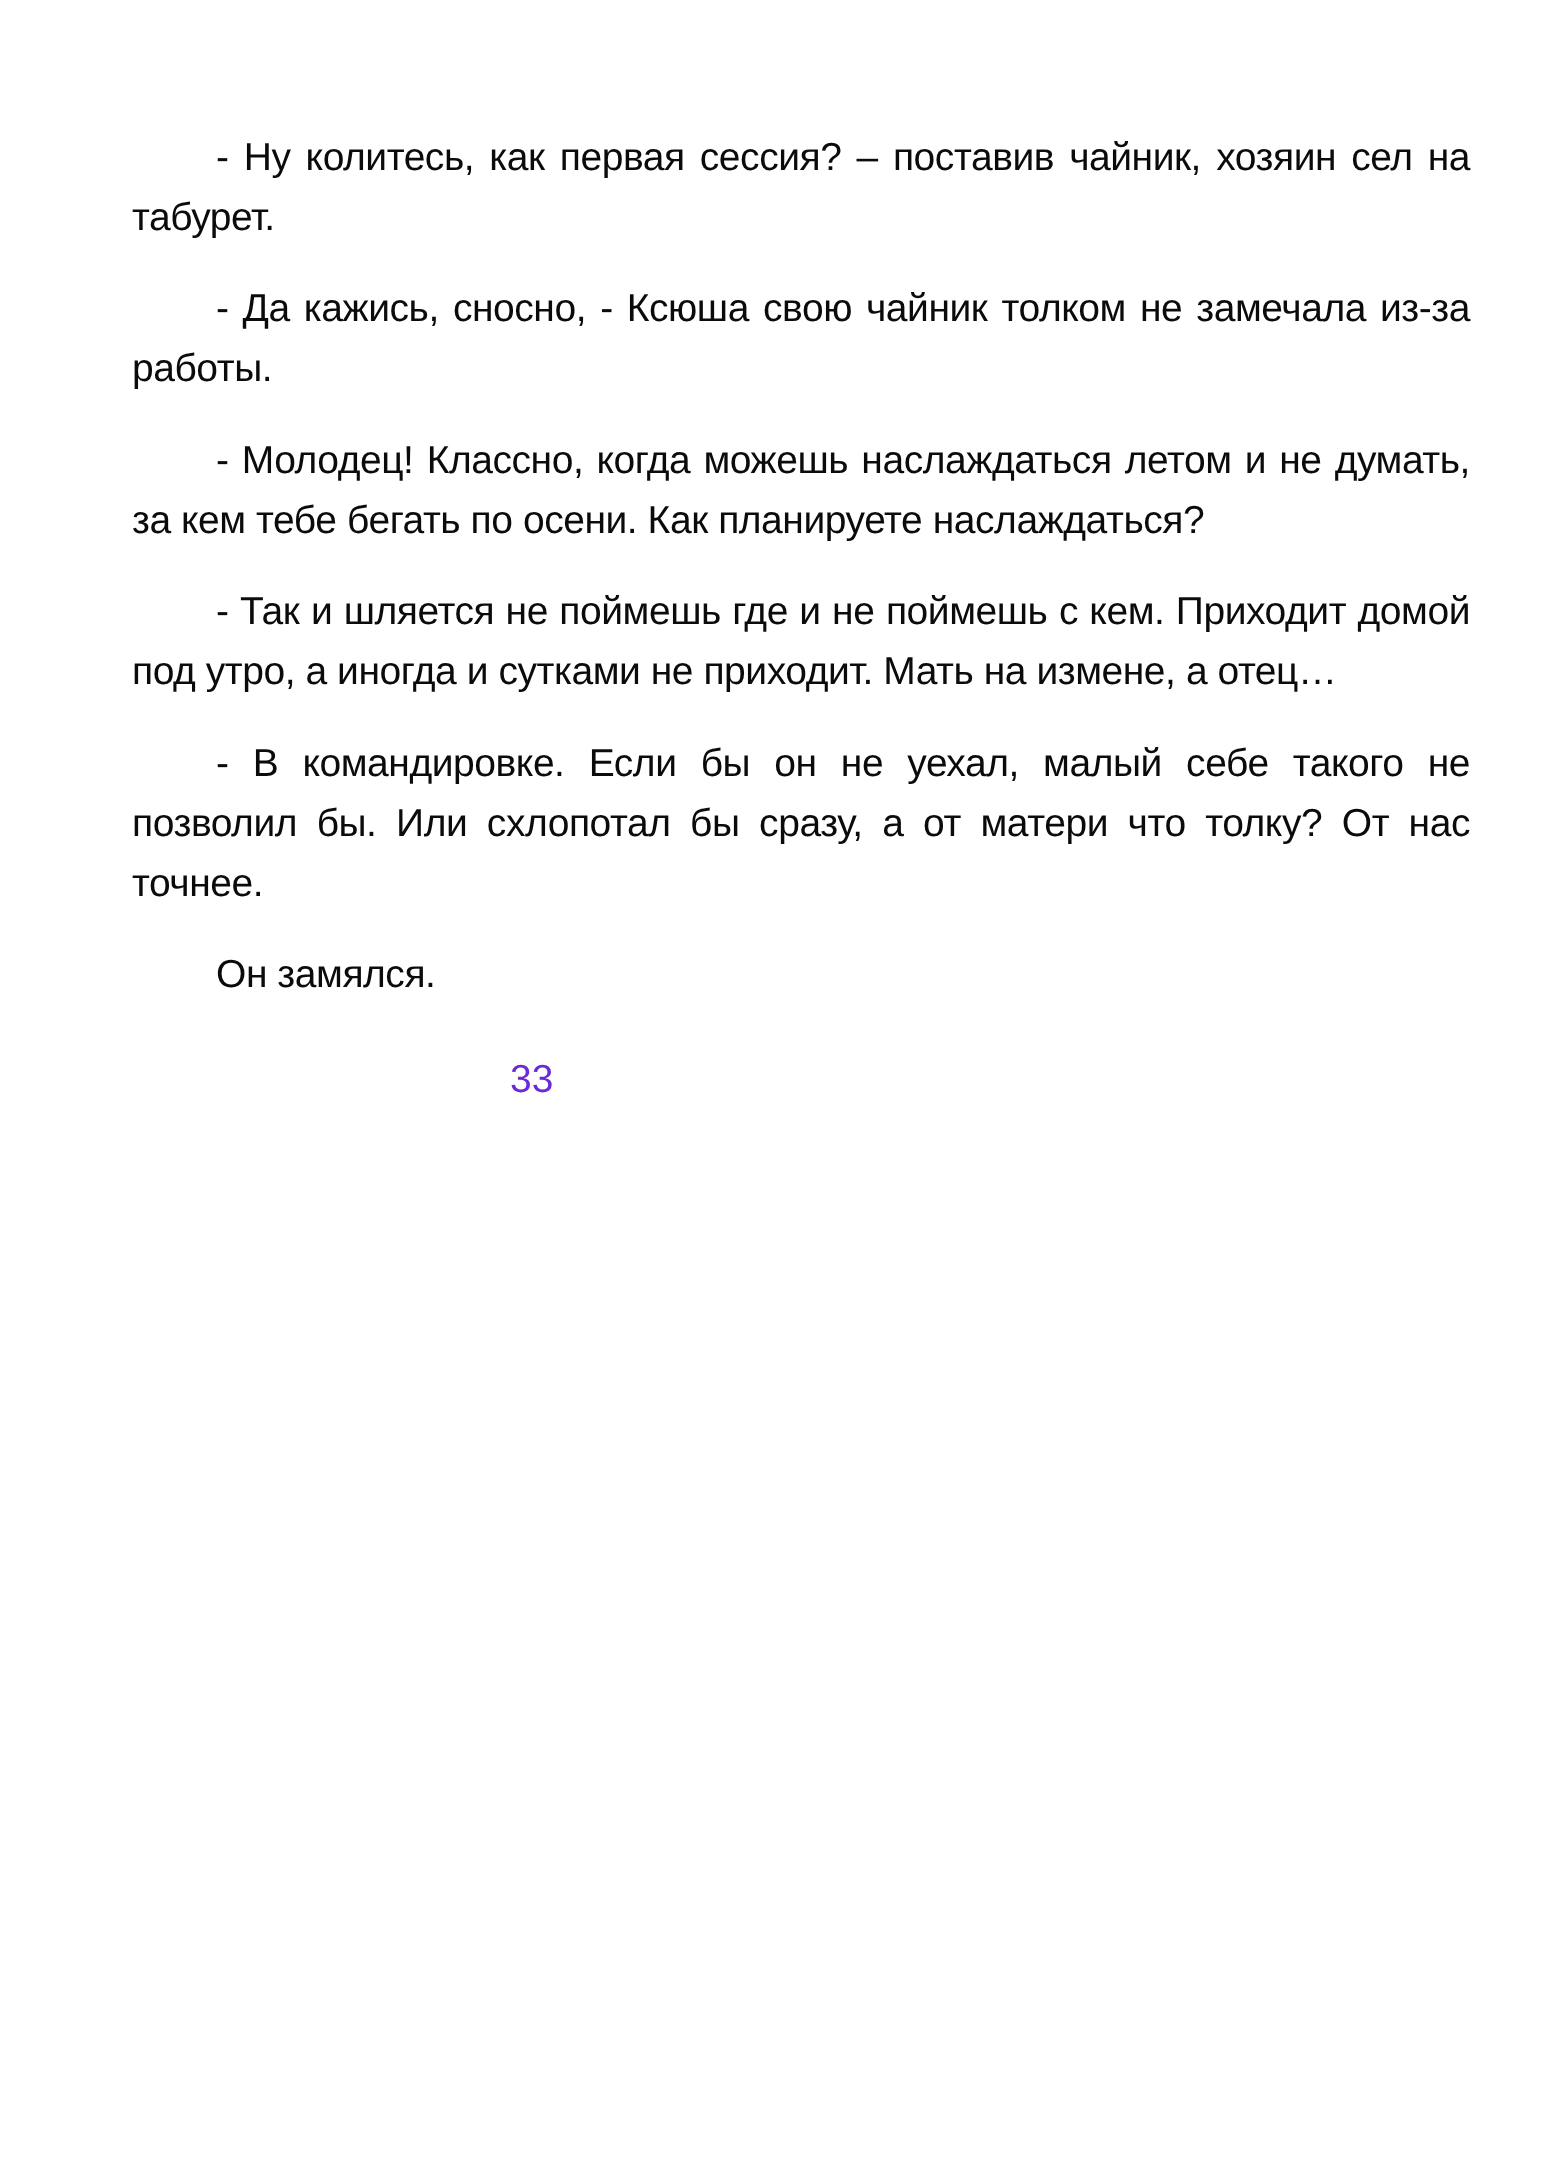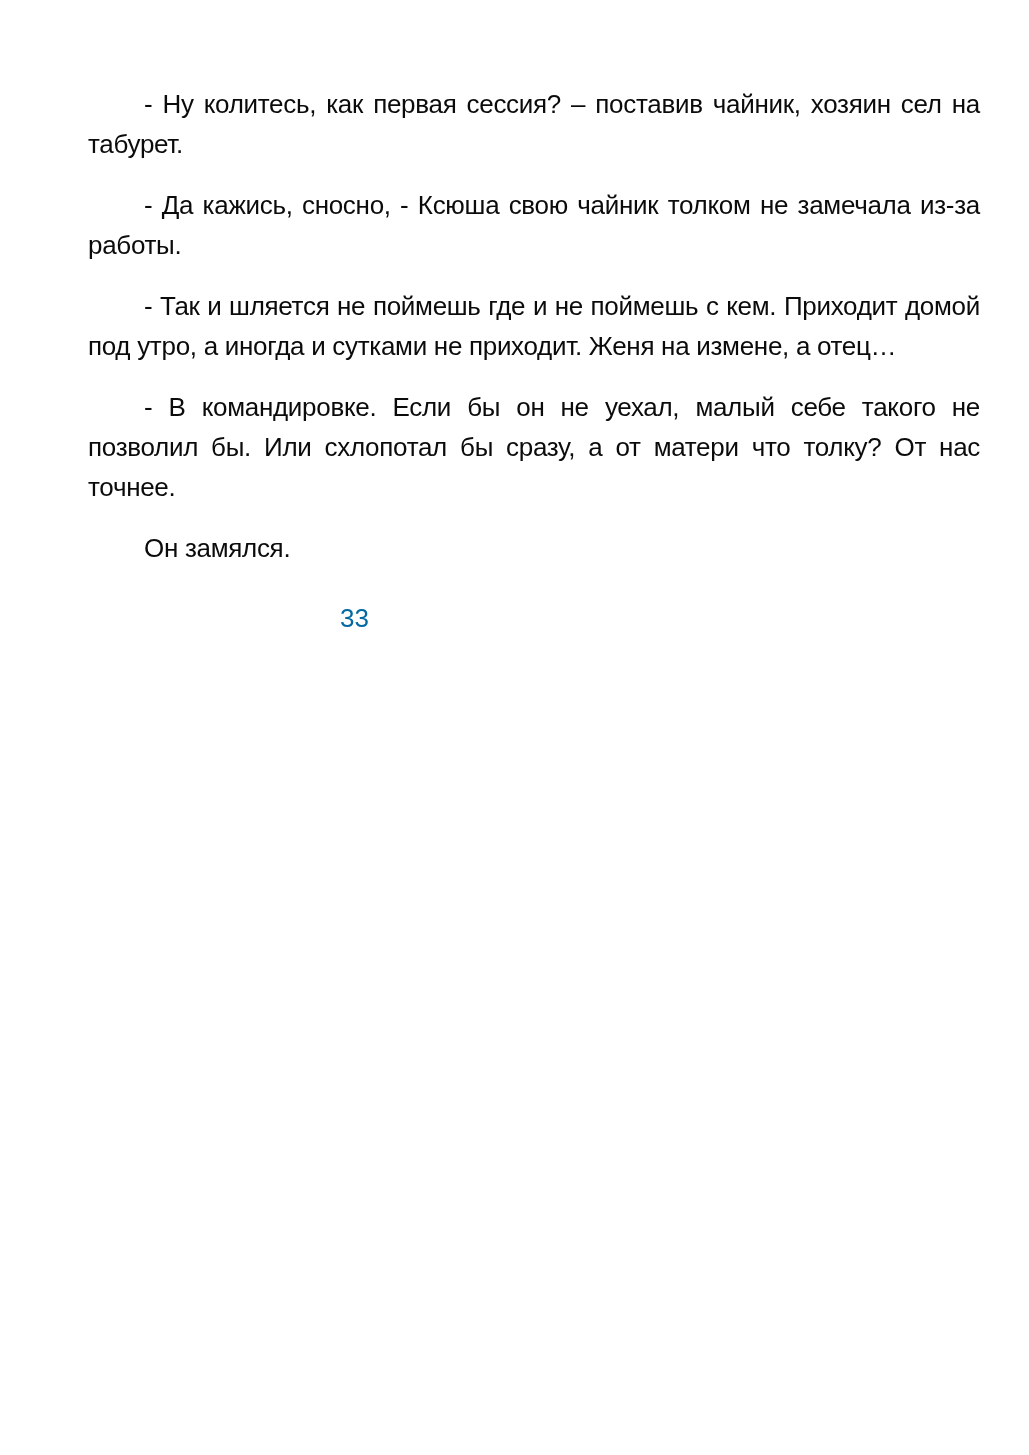--- a/index.html
+++ b/index.html
@@ -27,29 +27,30 @@
     color: #0b0b0b;
     text-align: justify;
     text-indent: 56px;
     margin: 0 0 21px 0;
     -webkit-font-smoothing: antialiased;
   }
   .page-number {
     font-family: "Liberation Sans", "DejaVu Sans", sans-serif;
     font-size: 26px;
     line-height: 40px;
-    color: #0369a1;
+    color: #6d28d9;
     margin-top: 30px;
     margin-left: 252px;
     width: fit-content;
   }
 </style>
 </head>
 <body>
 
 <div class="page">
   <p class="para">- Ну колитесь, как первая сессия? – поставив чайник, хозяин сел на табурет.</p>
   <p class="para">- Да кажись, сносно, - Ксюша свою чайник толком не замечала из-за работы.</p>
-  <p class="para">- Так и шляется не поймешь где и не поймешь с кем. Приходит домой под утро, а иногда и сутками не приходит. Женя на измене, а отец…</p>
+  <p class="para">- Молодец! Классно, когда можешь наслаждаться летом и не думать, за кем тебе бегать по осени. Как планируете наслаждаться?</p>
+  <p class="para">- Так и шляется не поймешь где и не поймешь с кем. Приходит домой под утро, а иногда и сутками не приходит. Мать на измене, а отец…</p>
   <p class="para">- В командировке. Если бы он не уехал, малый себе такого не позволил бы. Или схлопотал бы сразу, а от матери что толку? От нас точнее.</p>
   <p class="para">Он замялся.</p>
   <div class="page-number">33</div>
 </div>
 
 </body></html>

